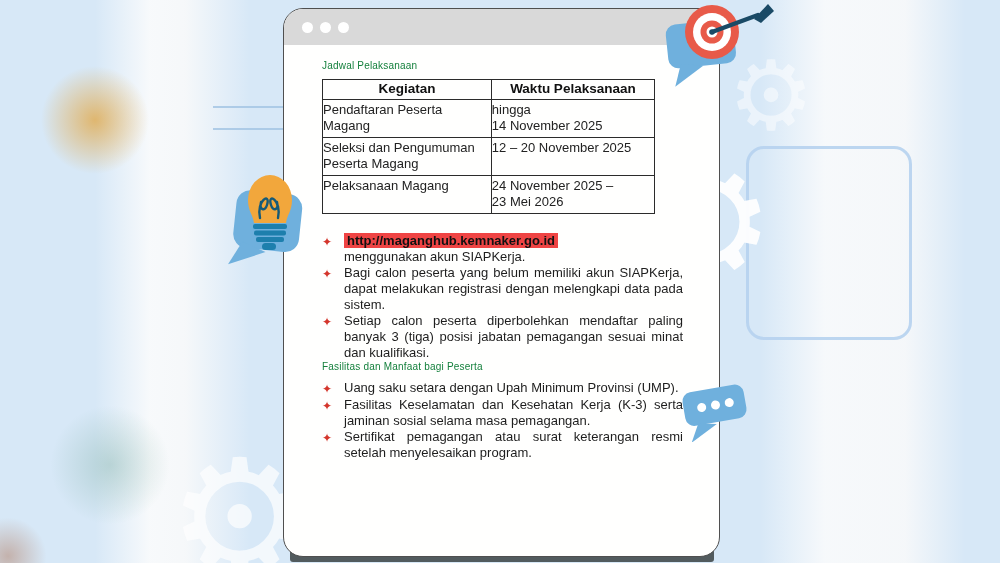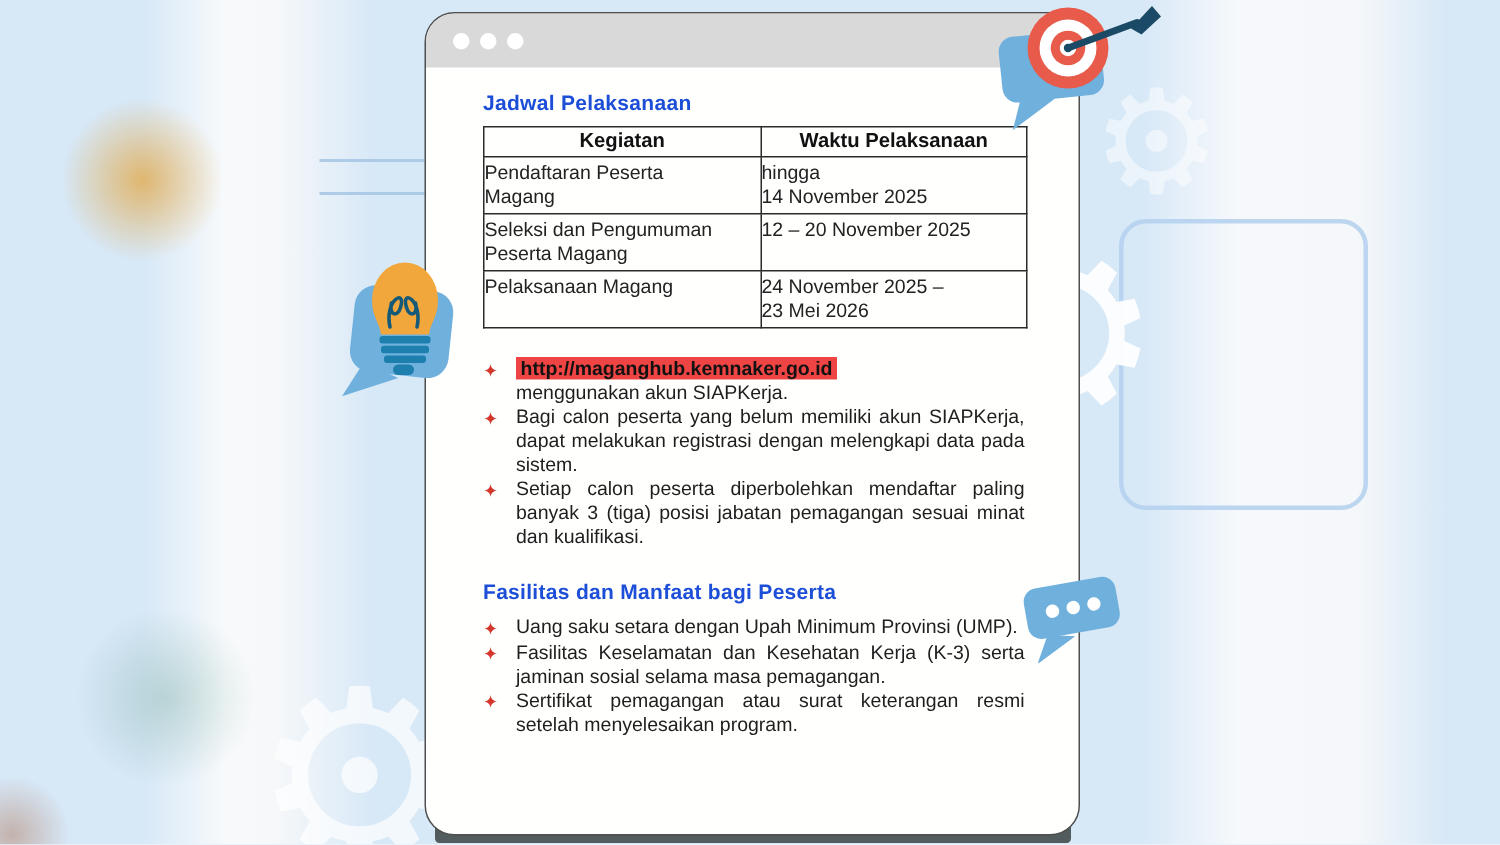--- a/index.html
+++ b/index.html
@@ -40,27 +40,27 @@
     overflow:hidden; z-index:2; box-sizing:border-box;
   }
   .titlebar {
     height:36px; background:#d9d9d9; display:flex; align-items:center;
     padding-left:18px; gap:7px;
   }
   .tb-dot { width:11px; height:11px; border-radius:50%; background:#ffffff; }
 
   .content { padding:15px 36px 0 38px; color:#1e1e1e; }
   .section-title {
-    font-size:14px; font-weight:700; letter-spacing:.2px; color:#1d4ed8;
+    font-size:10px; font-weight:400; letter-spacing:.2px; color:#15803d;
     margin:0 0 8px 0;
   }
-  .section-title.mt { margin-top:20px; }
+  .section-title.mt { }
 
   table.schedule {
-    border-collapse:collapse; width:363px; margin:0 0 19px 0;
+    border-collapse:collapse; width:333px; margin:0 0 19px 0;
     font-size:13px; line-height:16.5px; color:#222;
   }
   table.schedule th, table.schedule td {
     border:1.5px solid #2b2b2b; vertical-align:top; white-space:pre-line;
   }
   table.schedule th {
     font-size:13.5px; font-weight:700; text-align:center; padding:1px 4px; color:#111;
   }
   table.schedule td { padding:2px 0; }
   table.schedule td.c1 { width:176px; text-align:left; }

